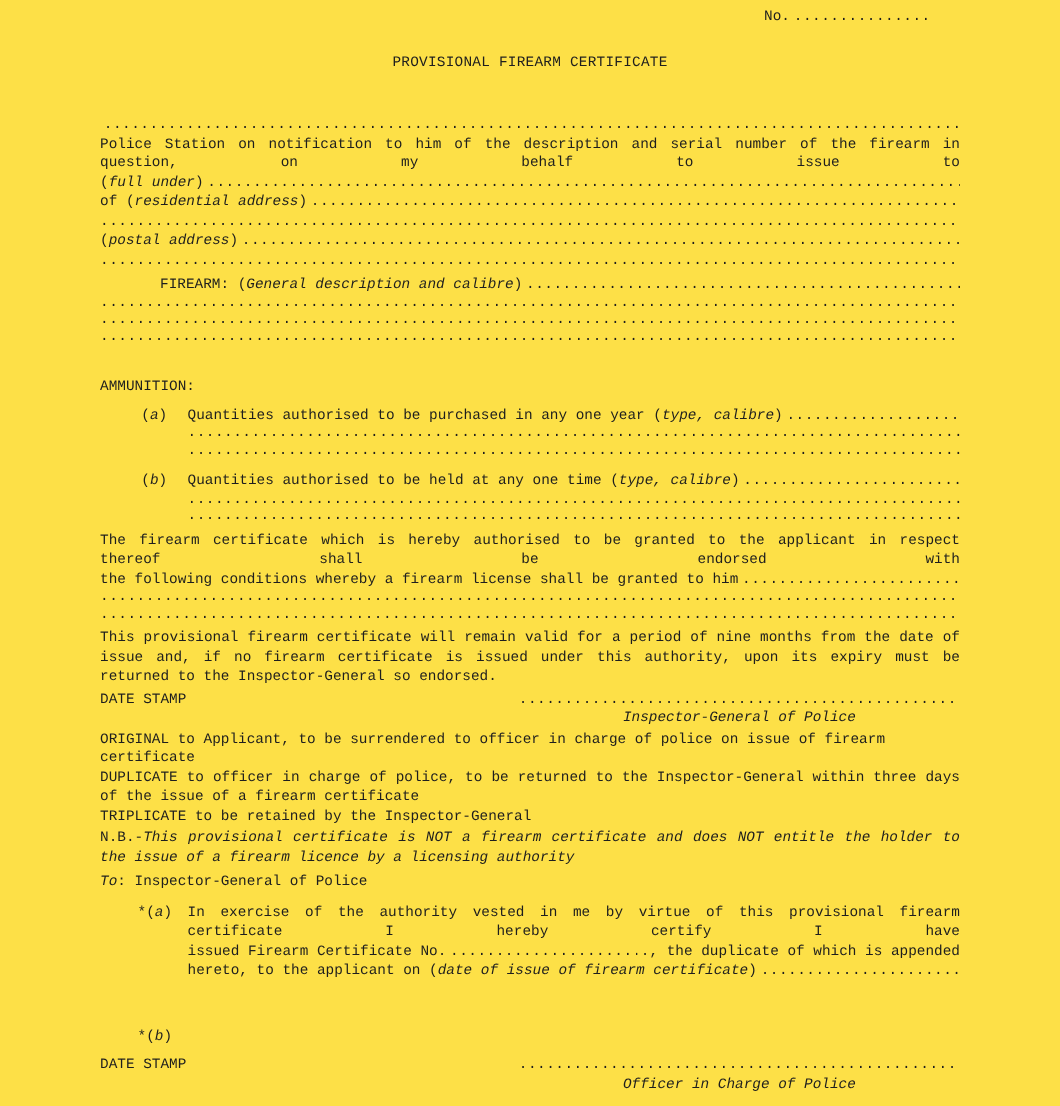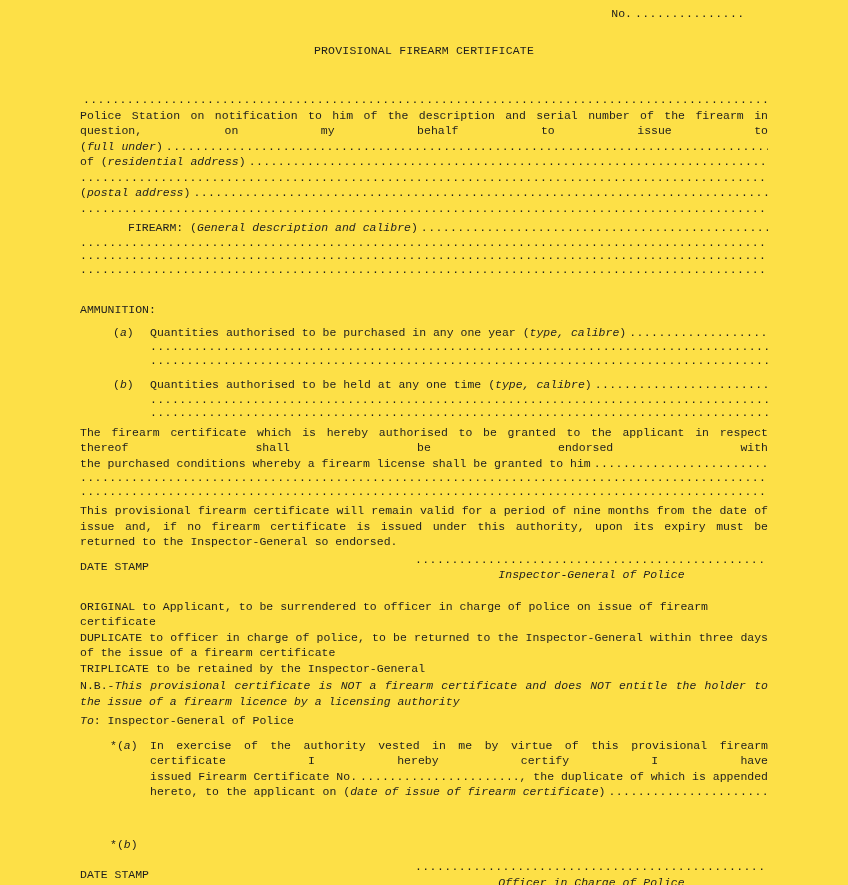--- a/index.html
+++ b/index.html
@@ -31,25 +31,25 @@
   .firearm-line { margin-top:4px;padding-left:48px; }
   .ammo-heading { margin-top:26px; }
   .item { display:flex; }
   .item .marker { flex:0 0 70px; padding-left:33px; }
   .item .marker.star { padding-left:30px; }
   .item .ibody { flex:1 1 auto; min-width:0; }
   .item-a { margin-top:7px; }
   .item-b { margin-top:10px; }
   .endorse { margin-top:5px; }
   .validity { margin-top:5px; }
-  .stamp { display:flex; align-items:center;gap:19px; }
+  .stamp { display:flex; align-items:flex-start;gap:19px; }
   .stamp .stamp-label { flex:0 0 auto; }
   .stamp .stamp-right { margin-left:auto; width:353px; }
   .stamp1 { margin-top:2px; }
-  .distribution { margin-top:16px; }
+  .distribution { margin-top:1px; }
   .nb { margin-top:2px; }
   .to-line { margin-top:4px; }
   .star-a { margin-top:9px; }
   .star-b { margin-top:37px; }
   .stamp2 { margin-top:7px; }
   .footer { margin-top:12px; text-align:center; }
 </style>
 </head>
 <body>
 
@@ -128,21 +128,21 @@
   <div class="dotline ind70">
       <span class="dots">....................................................................................................................................................................................................................................................................................................................................................................................................................................................................................................................</span>
     </div>
   <div class="dotline ind70">
       <span class="dots">....................................................................................................................................................................................................................................................................................................................................................................................................................................................................................................................</span>
     </div>
 
   <div class="endorse">
     <div class="stretch">The firearm certificate which is hereby authorised to be granted to the applicant in respect thereof shall be endorsed with</div>
     <div class="row">
-      <span class="nowrap">the purchased conditions whereby a firearm license shall be granted to him</span>
+      <span class="nowrap">the following conditions whereby a firearm license shall be granted to him</span>
       <span class="dots">....................................................................................................................................................................................................................................................................................................................................................................................................................................................................................................................</span>
     </div>
   </div>
   <div class="dotline">
       <span class="dots">....................................................................................................................................................................................................................................................................................................................................................................................................................................................................................................................</span>
     </div>
   <div class="dotline">
       <span class="dots">....................................................................................................................................................................................................................................................................................................................................................................................................................................................................................................................</span>
     </div>
 

